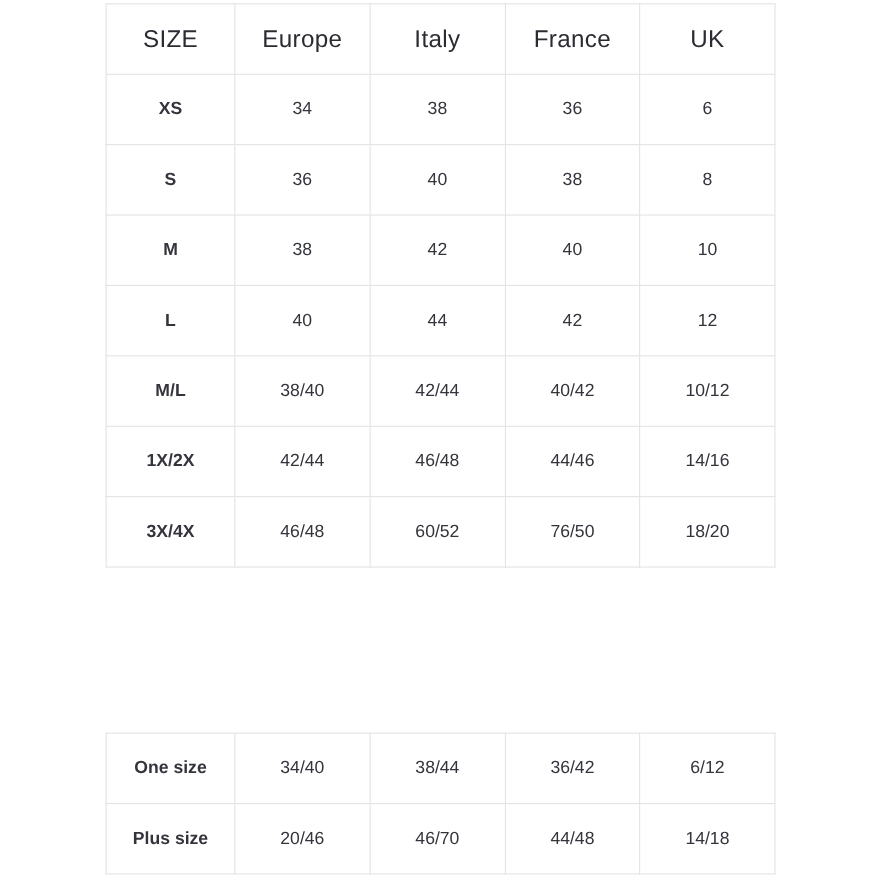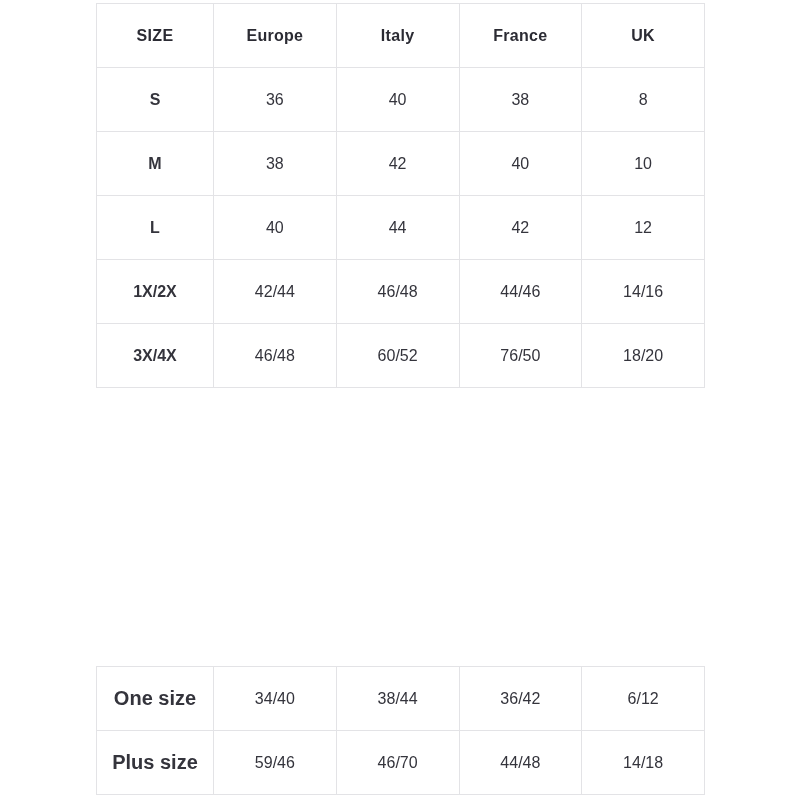--- a/index.html
+++ b/index.html
@@ -42,38 +42,38 @@
     font-size: 16px;
     color: #34343c;
     padding: 0;
   }
   table.size-table col.c-size { width: 117px; }
   table.size-table col.c-rest { width: 122.75px; }
 
   
   #main-table thead th {
     height: 63px;
-    font-weight: bold;
-    font-size: 16px;
+    font-weight: normal;
+    font-size: 22px;
     color: #2b2b33;
     letter-spacing: 0.3px;
   }
   #main-table tbody td {
     height: 63px;
   }
   #main-table tbody td.size-col {
     font-weight: bold;
     font-size: 16px;
   }
   #secondary-table tbody td {
     height: 63px;
   }
   #secondary-table tbody td.size-col {
     font-weight: bold;
-    font-size: 20px;
+    font-size: 16px;
   }
 </style>
 </head>
 <body>
 
 <div class="page">
 
   <div class="table-wrap" id="main-table-wrap">
     <table class="size-table" id="main-table">
       <colgroup>
@@ -87,39 +87,53 @@
         <tr>
           <th>SIZE</th>
           <th>Europe</th>
           <th>Italy</th>
           <th>France</th>
           <th>UK</th>
         </tr>
       </thead>
       <tbody>
         <tr>
+          <td class="size-col">XS</td>
+          <td>34</td>
+          <td>38</td>
+          <td>36</td>
+          <td>6</td>
+        </tr>
+        <tr>
           <td class="size-col">S</td>
           <td>36</td>
           <td>40</td>
           <td>38</td>
           <td>8</td>
         </tr>
         <tr>
           <td class="size-col">M</td>
           <td>38</td>
           <td>42</td>
           <td>40</td>
           <td>10</td>
         </tr>
         <tr>
           <td class="size-col">L</td>
           <td>40</td>
           <td>44</td>
           <td>42</td>
           <td>12</td>
+        </tr>
+        <tr>
+          <td class="size-col">M/L</td>
+          <td>38/40</td>
+          <td>42/44</td>
+          <td>40/42</td>
+          <td>10/12</td>
         </tr>
         <tr>
           <td class="size-col">1X/2X</td>
           <td>42/44</td>
           <td>46/48</td>
           <td>44/46</td>
           <td>14/16</td>
         </tr>
         <tr>
           <td class="size-col">3X/4X</td>
@@ -144,21 +158,21 @@
       <tbody>
         <tr>
           <td class="size-col">One size</td>
           <td>34/40</td>
           <td>38/44</td>
           <td>36/42</td>
           <td>6/12</td>
         </tr>
         <tr>
           <td class="size-col">Plus size</td>
-          <td>59/46</td>
+          <td>20/46</td>
           <td>46/70</td>
           <td>44/48</td>
           <td>14/18</td>
         </tr>
       </tbody>
     </table>
   </div>
 
 </div>
 

